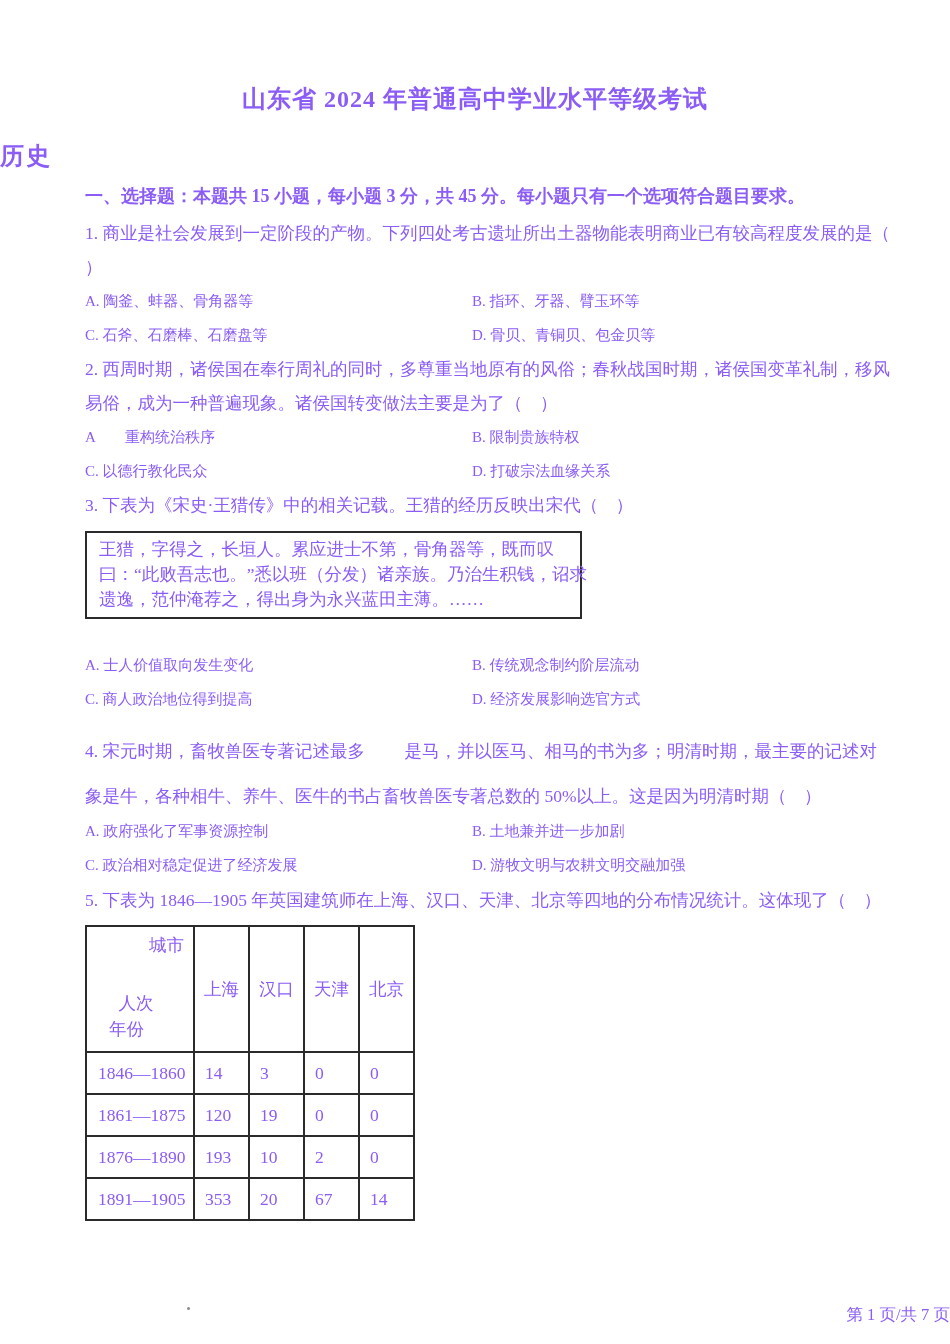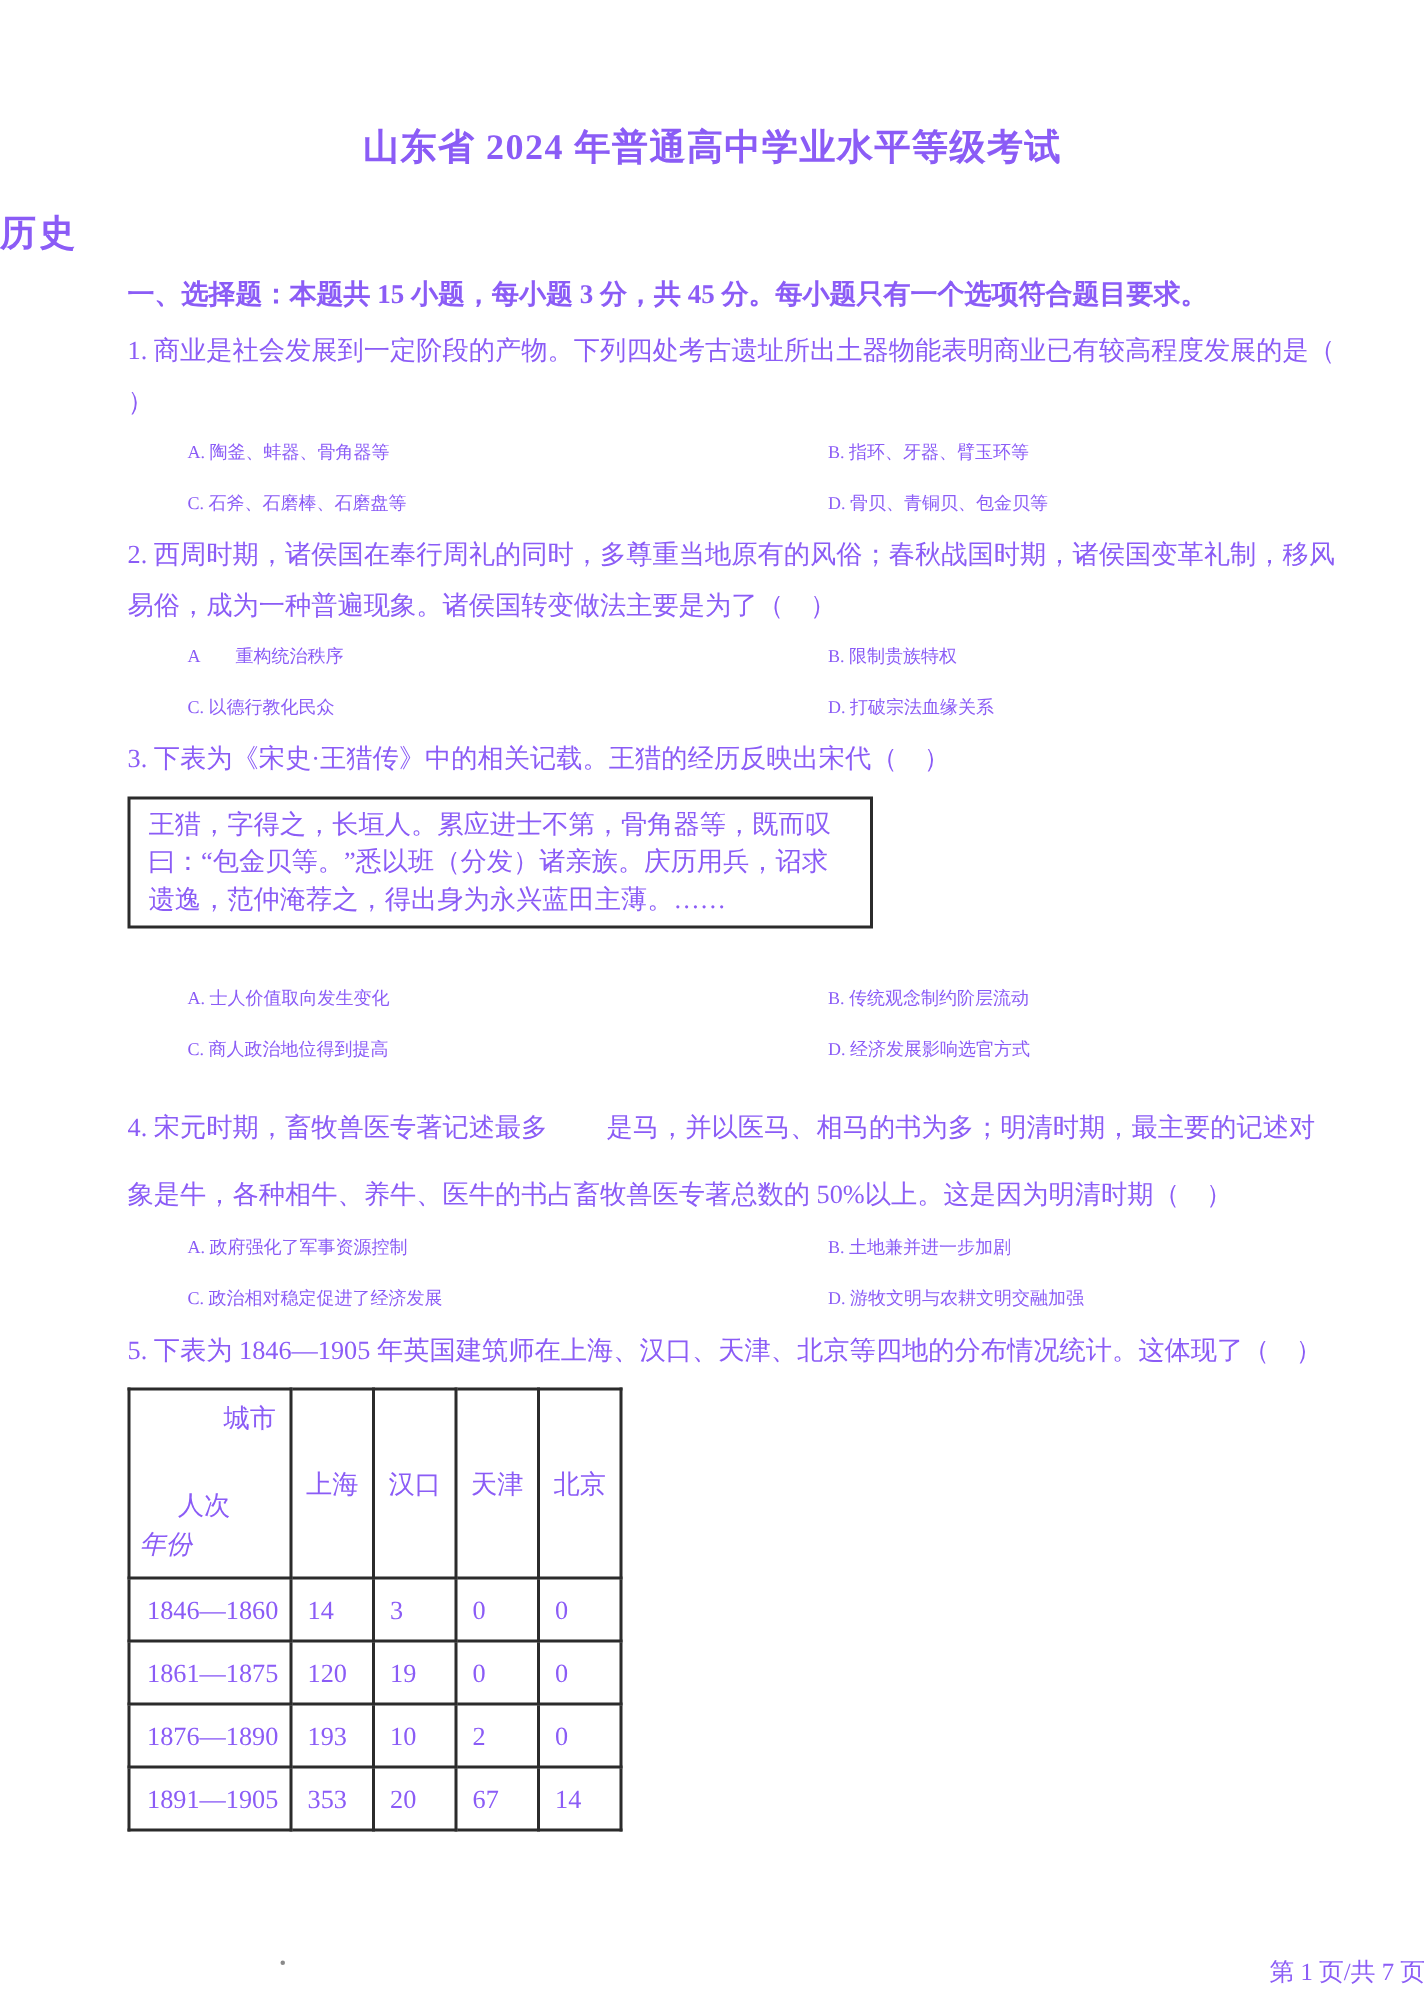--- a/index.html
+++ b/index.html
@@ -54,24 +54,23 @@
   .line {
     font-size: 17.5px;
     line-height: 34px;
     white-space: nowrap;
   }
   .opt-row {
     display: flex;
     align-items: baseline;
   }
   .opt {
-    font-size: 12px;
+    font-size: 15px;
     line-height: 34px;
     white-space: nowrap;
-    margin-left: 40px;
   }
   .opt.left-col {
     width: 387px;
     flex: 0 0 387px;
   }
   .q1-block { margin-top: 4px; }
   .passage-box {
     box-sizing: border-box;
     margin-top: 9px;
     width: 497px;
@@ -105,21 +104,21 @@
   }
   .corner-inner {
     display: flex;
     flex-direction: column;
     height: 100%;
     box-sizing: border-box;
     padding: 6px 0 8px 0;
   }
   .corner-col-label { align-self: flex-end; margin-right: 9px; }
   .corner-value-label { align-self: center; margin-top: 34px; margin-left: -8px; }
-  .corner-row-label { align-self: flex-start; margin-left: 6px; margin-top: 2px; font-style: italic; }
+  .corner-row-label { align-self: flex-start; margin-left: 22px; margin-top: 2px; }
   .stats-table .city-cell {
     width: 51px;
     text-align: center;
   }
   .stats-table .period-cell {
     padding-left: 11px;
     height: 40px;
   }
   .stats-table .num-cell {
     padding-left: 10px;
@@ -179,21 +178,21 @@
       <div class="opt-row">
         <div class="opt left-col">C. 以德行教化民众</div>
         <div class="opt">D. 打破宗法血缘关系</div>
       </div>
     </div>
 
     <div>
       <div class="line">3. 下表为《宋史·王猎传》中的相关记载。王猎的经历反映出宋代（　）</div>
       <div class="passage-box">
         <div class="box-line">王猎，字得之，长垣人。累应进士不第，骨角器等，既而叹</div>
-        <div class="box-line">曰：“包金贝等。”悉以班（分发）诸亲族。庆历用兵，诏求</div>
+        <div class="box-line">曰：“此败吾志也。”悉以班（分发）诸亲族。乃治生积钱，诏求</div>
         <div class="box-line">遗逸，范仲淹荐之，得出身为永兴蓝田主薄。……</div>
       </div>
       <div class="opt-row q3-opts">
         <div class="opt left-col">A. 士人价值取向发生变化</div>
         <div class="opt">B. 传统观念制约阶层流动</div>
       </div>
       <div class="opt-row">
         <div class="opt left-col">C. 商人政治地位得到提高</div>
         <div class="opt">D. 经济发展影响选官方式</div>
       </div>

